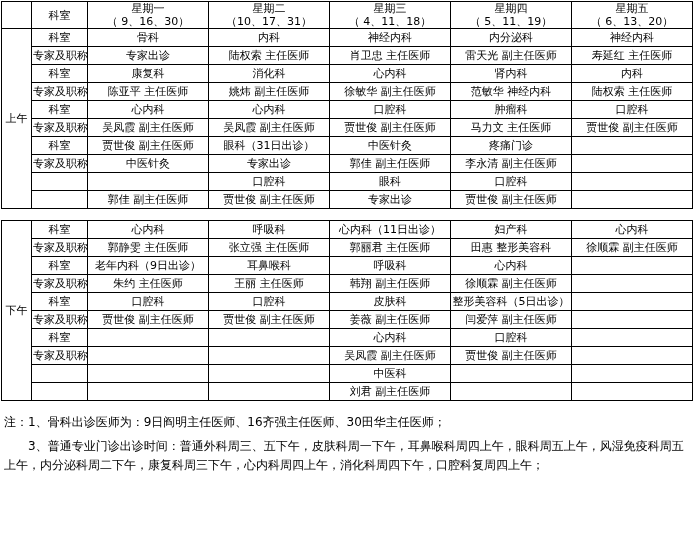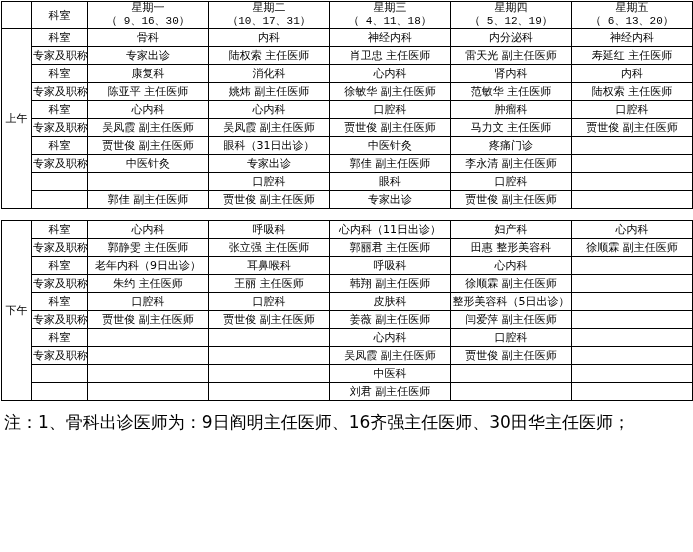--- a/index.html
+++ b/index.html
@@ -42,33 +42,32 @@
   }
   td.rowhead {
     width: 56px;
     font-size: 11px;
   }
   td.dayhead {
     font-size: 12px;
     font-weight: normal;
     height: 30px;
     line-height: 15px;
-    font-family: Liberation Mono, monospace;
   }
   .daytop { display: block; }
   .daybot { display: block; }
   .spacer {
     height: 10px;
     line-height: 10px;
     font-size: 1px;
   }
   .notes {
     margin: 12px 0 0 4px;
     width: 680px;
-    font-size: 17px;
+    font-size: 12px;
     line-height: 19px;
   }
   .notes p {
     margin: 0 0 7px 0;
     text-indent: 0;
   }
   .notes p.indent {
     text-indent: 24px;
   }
   .notes p.tight {
@@ -101,21 +100,21 @@
         <td class="dayhead">
           <span class="daytop">星期二</span>
           <span class="daybot">（10、17、31）</span>
         </td>
         <td class="dayhead">
           <span class="daytop">星期三</span>
           <span class="daybot">（ 4、11、18）</span>
         </td>
         <td class="dayhead">
           <span class="daytop">星期四</span>
-          <span class="daybot">（ 5、12、19）</span>
+          <span class="daybot">（ 5、11、19）</span>
         </td>
         <td class="dayhead">
           <span class="daytop">星期五</span>
           <span class="daybot">（ 6、13、20）</span>
         </td>
       </tr>
 
       <tr>
         <td class="side" rowspan="10">上午</td>
         <td class="rowhead">科室</td>
@@ -139,21 +138,21 @@
         <td>消化科</td>
         <td>心内科</td>
         <td>肾内科</td>
         <td>内科</td>
       </tr>
       <tr>
         <td class="rowhead">专家及职称</td>
         <td>陈亚平 主任医师</td>
         <td>姚炜 副主任医师</td>
         <td>徐敏华 副主任医师</td>
-        <td>范敏华 主任医师</td>
+        <td>范敏华 神经内科</td>
         <td>陆权索 主任医师</td>
       </tr>
       <tr>
         <td class="rowhead">科室</td>
         <td>心内科</td>
         <td>心内科</td>
         <td>口腔科</td>
         <td>肿瘤科</td>
         <td>口腔科</td>
       </tr>
@@ -292,16 +291,17 @@
         <td></td>
         <td>刘君  副主任医师</td>
         <td></td>
         <td></td>
       </tr>
     </tbody>
   </table>
 
   <div class="notes">
     <p class="tight">注：1、骨科出诊医师为：9日阎明主任医师、16齐强主任医师、30田华主任医师；</p>
+    <p class="indent">3、普通专业门诊出诊时间：普通外科周三、五下午，皮肤科周一下午，耳鼻喉科周四上午，眼科周五上午，风湿免疫科周五上午，内分泌科周二下午，康复科周三下午，心内科周四上午，消化科周四下午，口腔科复周四上午；</p>
 
   </div>
 
 </div>
 
 </body></html>

